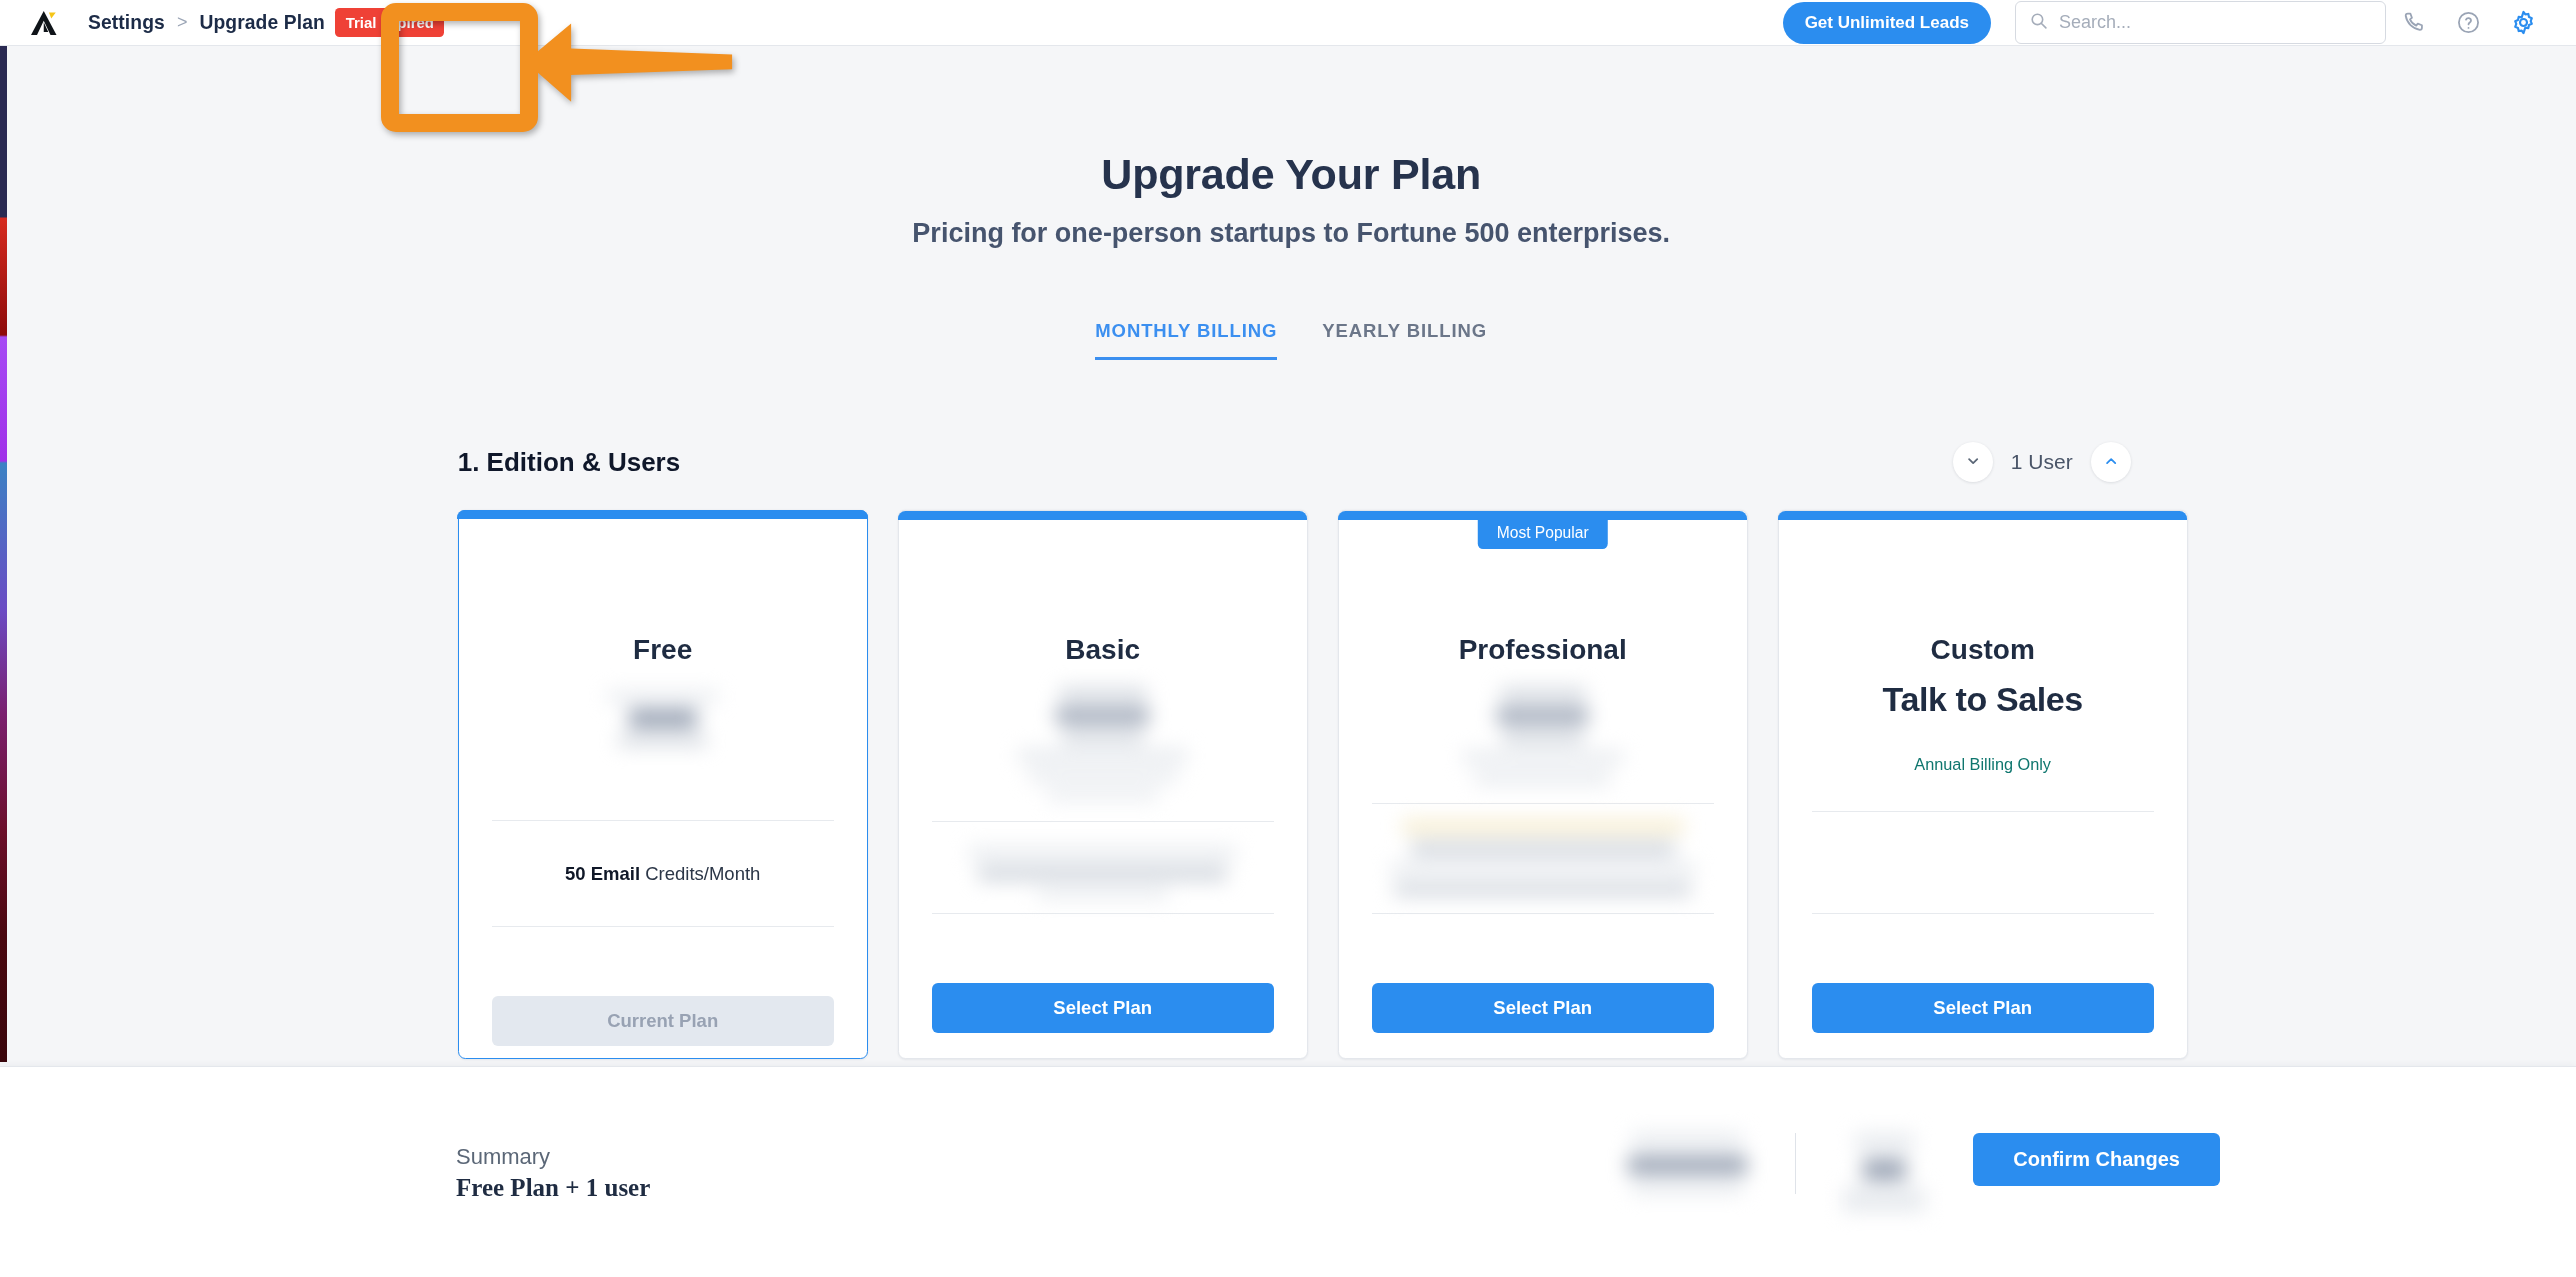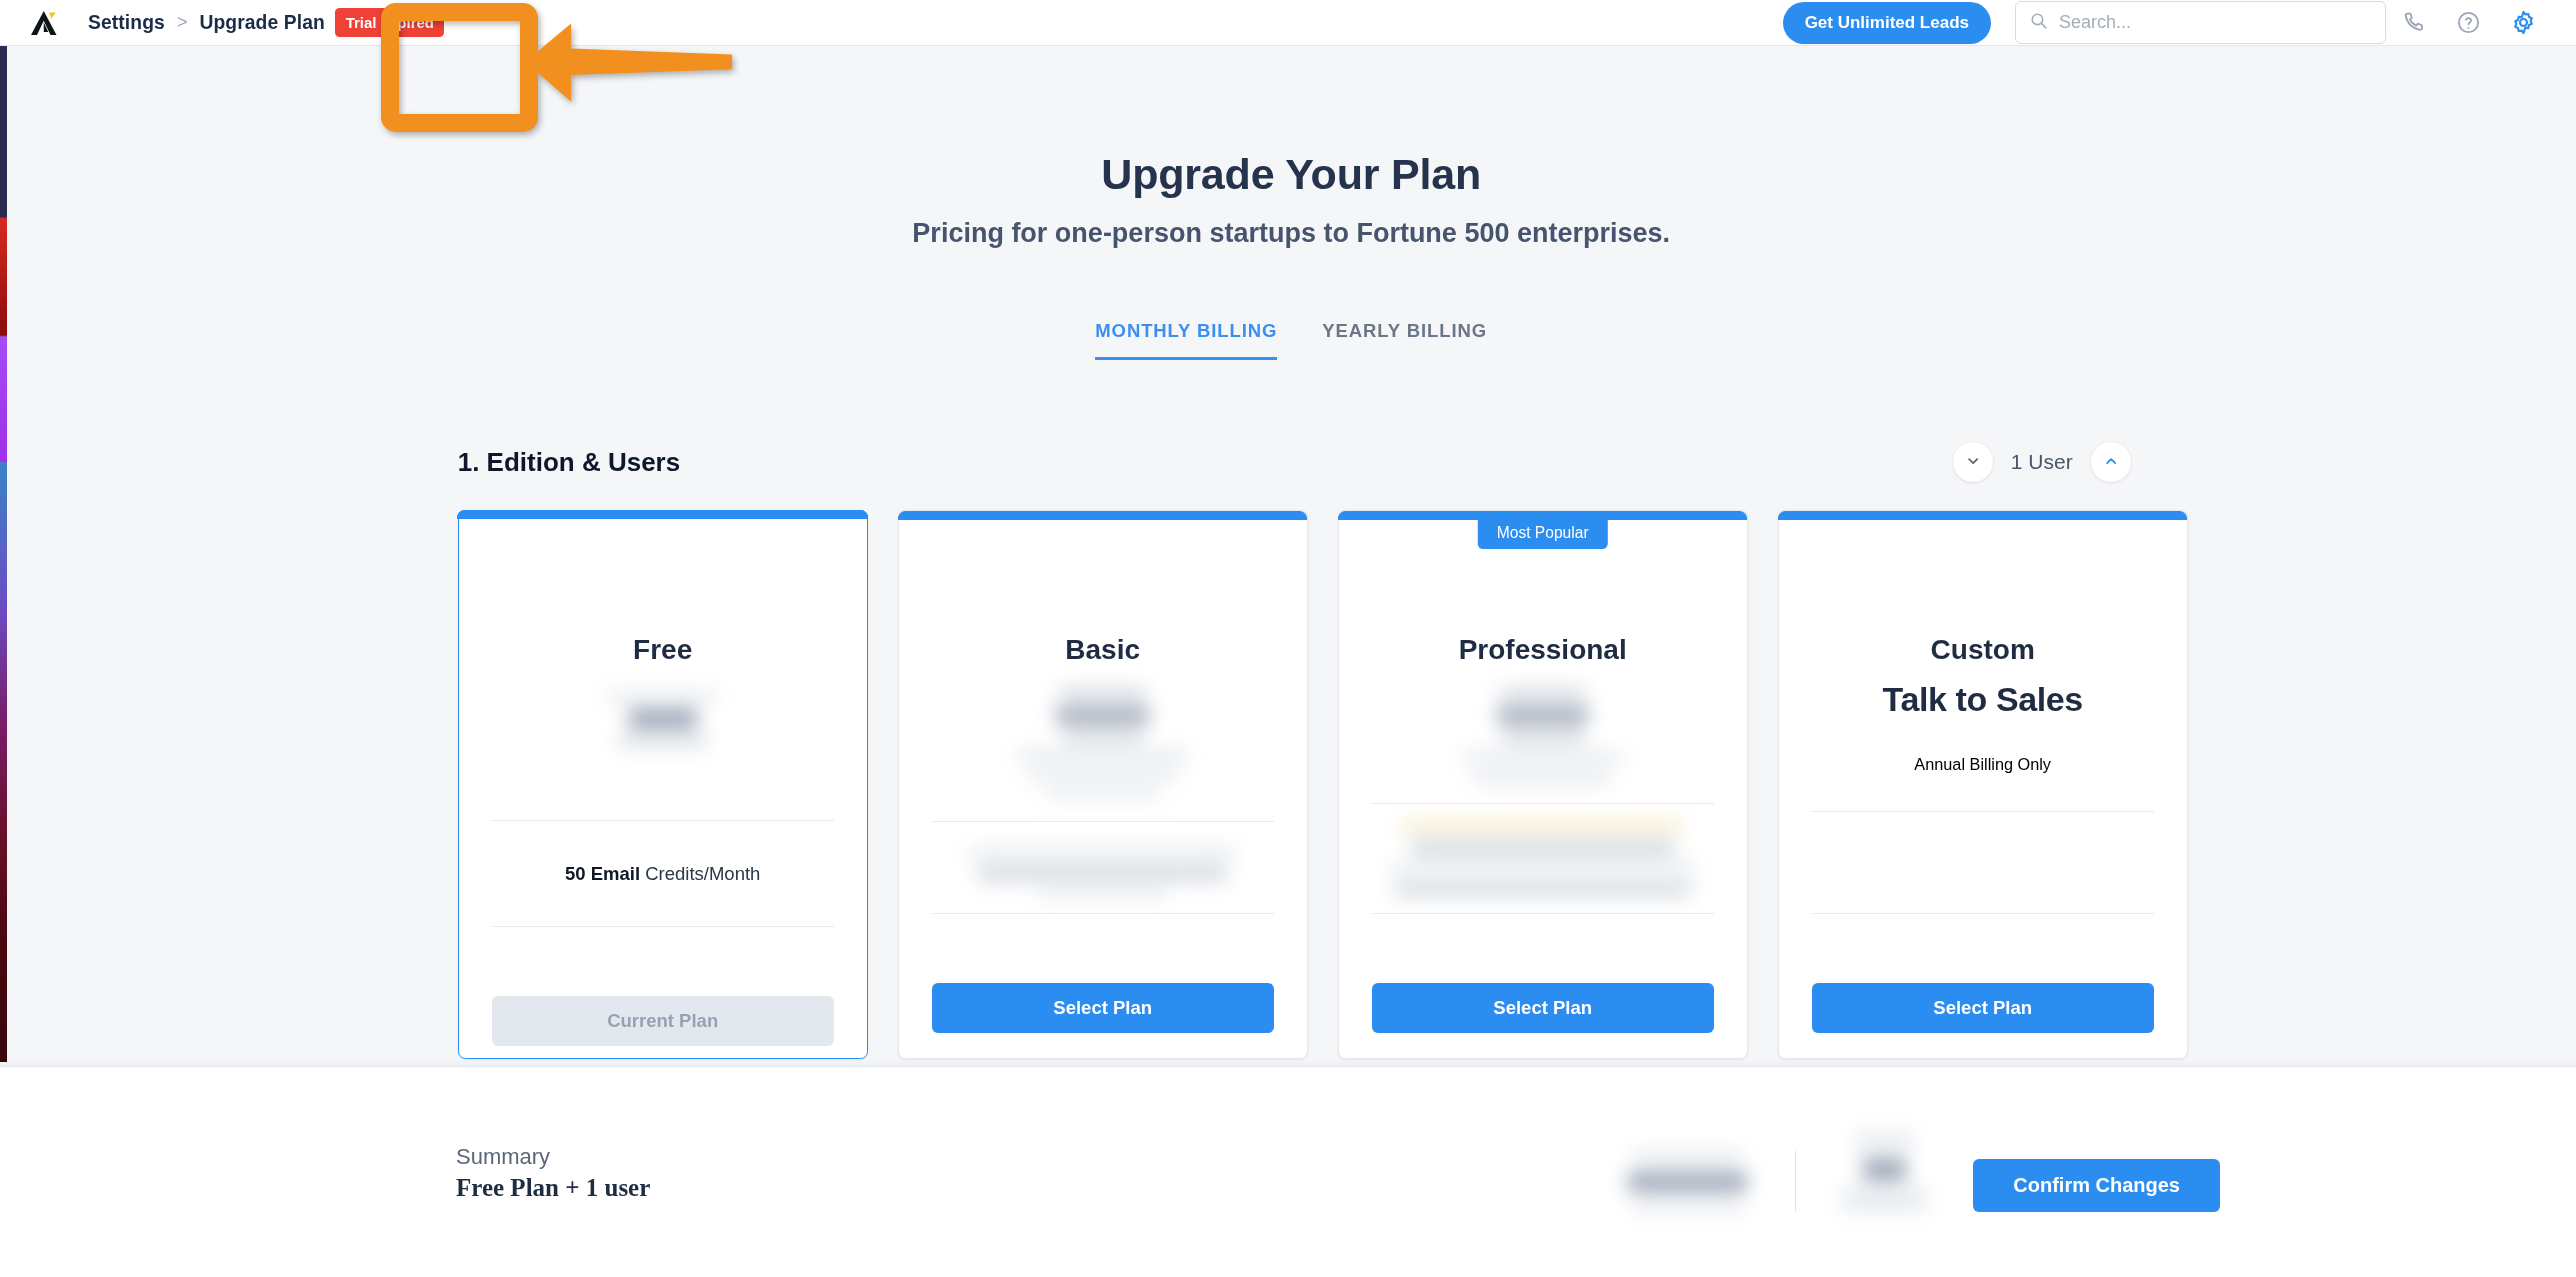--- a/index.html
+++ b/index.html
@@ -136,21 +136,21 @@
     position: absolute; top: 7.4px; left: 50%; transform: translateX(-50%);
     background: #2b8def; color: #fff;
     font-size: 15.6px; padding: 5.2px 19.3px 7.4px;
     border-radius: 0 0 5.2px 5.2px; white-space: nowrap;
   }
   .card-body {
     padding: 67px 33px 0; flex: 1; display: flex; flex-direction: column; align-items: center;
   }
   .plan-name { font-size: 28px; font-weight: 700; color: #1f2c42; margin-top: 56px; }
   .plan-headline { font-size: 34px; font-weight: 700; color: #1f2c42; margin-top: 13.4px; letter-spacing: -0.4px;}
-  .plan-note { font-size: 16.3px; color: #000000; margin-top: 36px; }
+  .plan-note { font-size: 16.3px; color: #0f766e; margin-top: 36px; }
 
   .hr { width: 100%; height: 0.7px; background: #e7eaee; }
   .feat-area { width: 100%; display: flex; flex-direction: column; align-items: center; }
   .feat-line { font-size: 18.5px; color: #2b3647; text-align: center; }
   .feat-line b { font-weight: 700; color: #101828; }
   .bolt { color: #f5b624; }
 
   .card-cta {
     margin: 0 33px 0; height: 50px;
     display: flex; align-items: center; justify-content: center;
@@ -171,21 +171,21 @@
     position: absolute; left: 0; bottom: 0; width: 2576px; height: 212px;
     background: #fff; border-top: 0.7px solid #e4e7ec;
     display: flex; align-items: center; z-index: 20;
     box-shadow: 0 -1.5px 7.4px rgba(20,30,50,.05);
   }
   #summary-left { margin-left: 456px; }
   #summary-label { font-size: 22px; color: #5b6777; }
   #summary-value { font-size: 25px; font-weight: 700; color: #1f2c42; margin-top: 4px; font-family: Liberation Serif, serif; }
   #summary-right {
     margin-left: auto; margin-right: 356px;
-    display: flex; align-items: flex-end; gap: 48px;
+    display: flex; align-items: flex-start; gap: 48px;
   }
   #price-divider { width: 0.7px; height: 61px; background: #dfe3e9; }
   #confirm-btn {
     background: #2b8def; color: #fff; border: none; border-radius: 6px;
     font-size: 20px; font-weight: 600; height: 53px; padding: 0 40px; cursor: pointer;
     font-family: "Liberation Sans", sans-serif;
   }
 
   
   #annotation {

